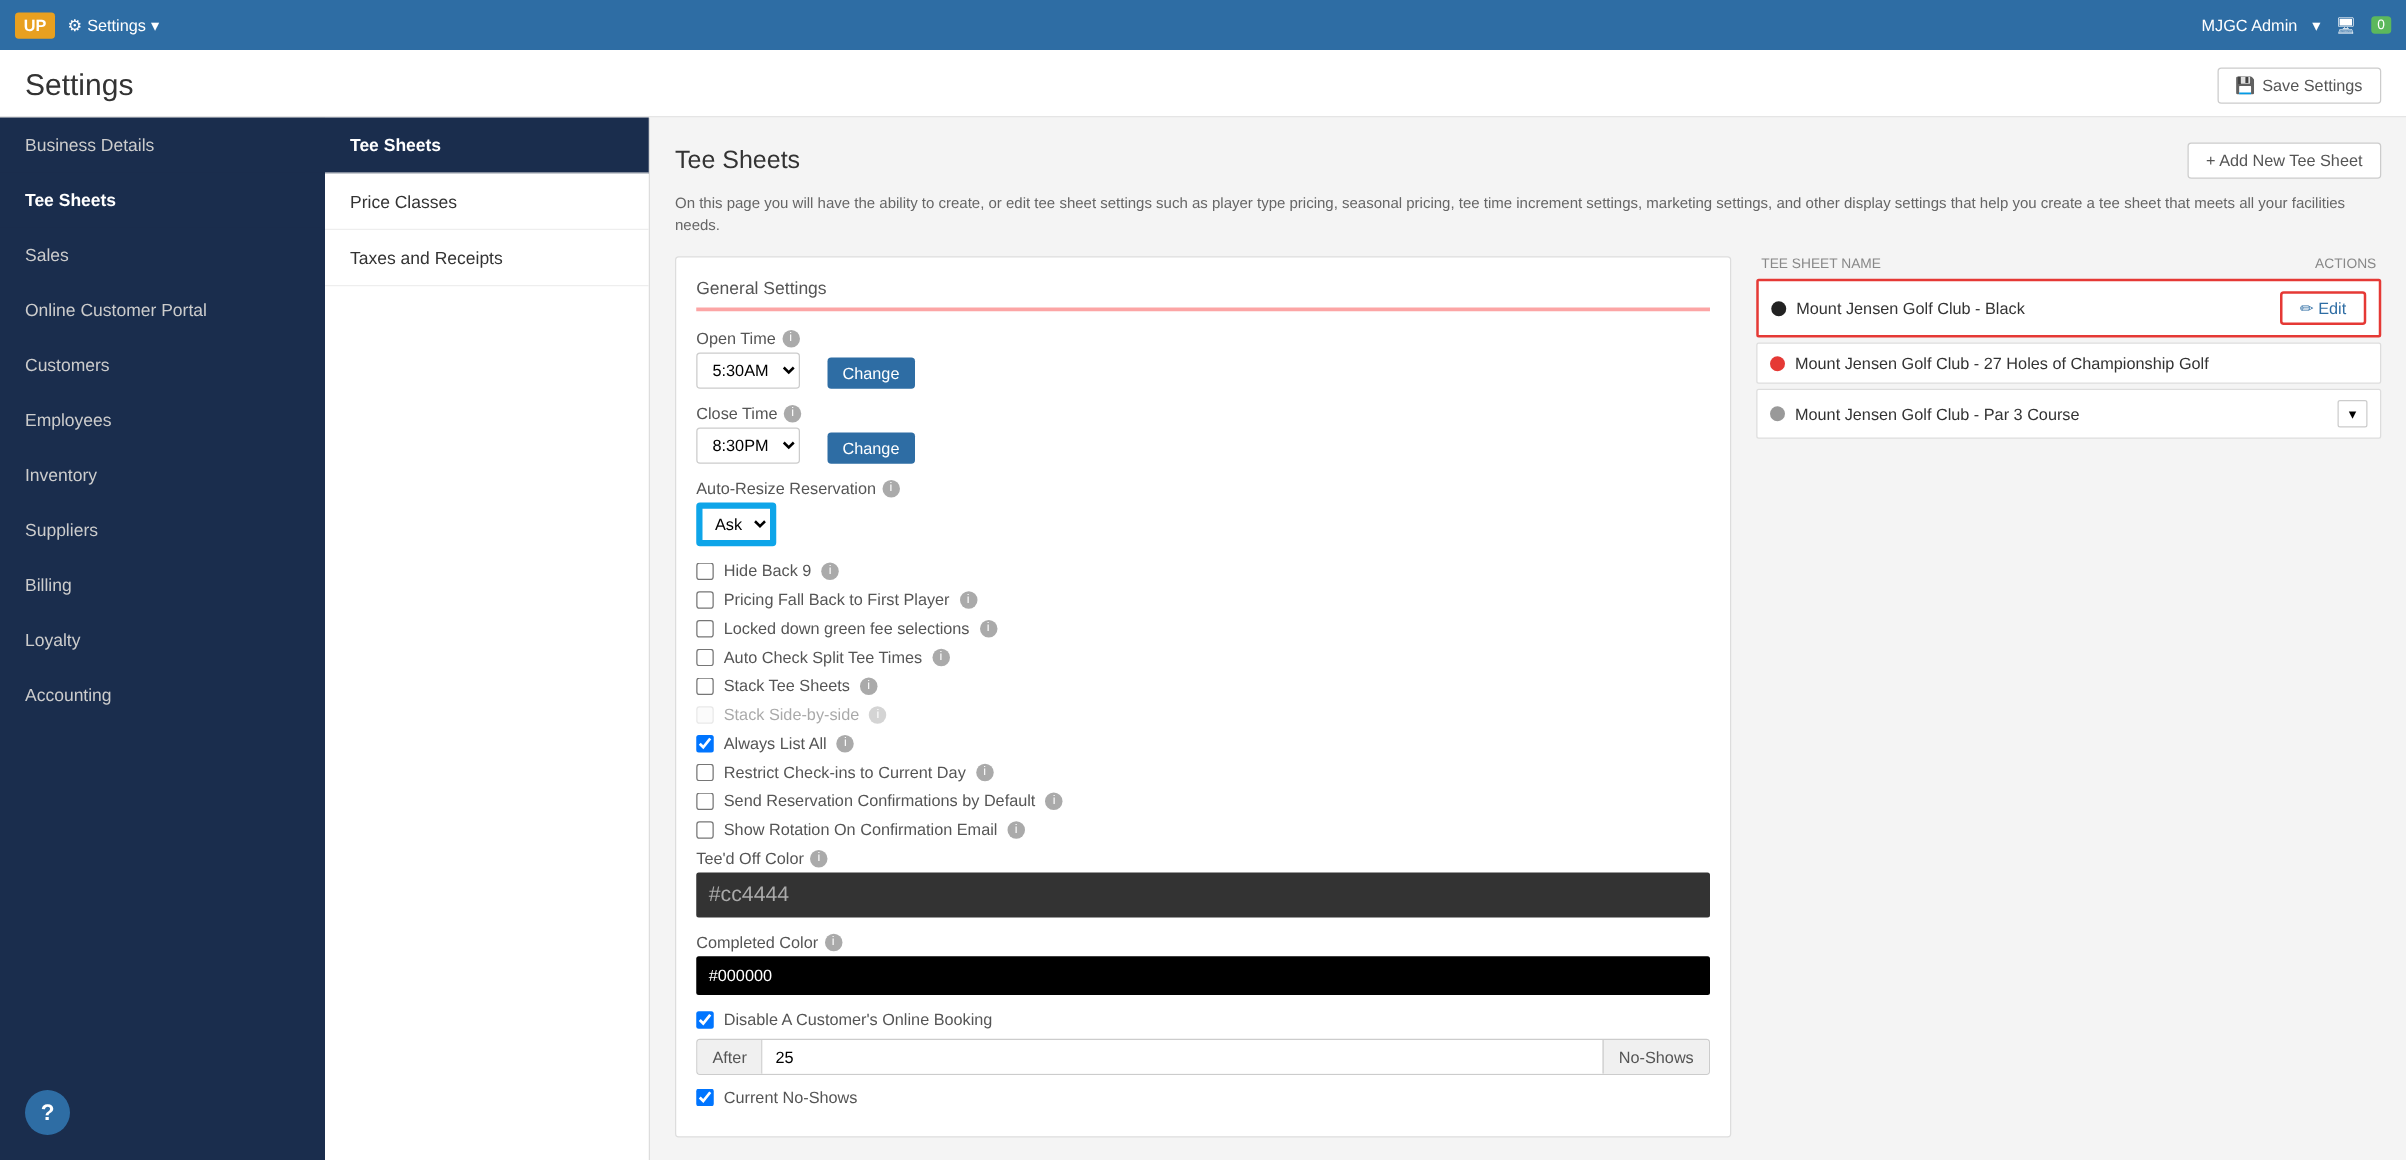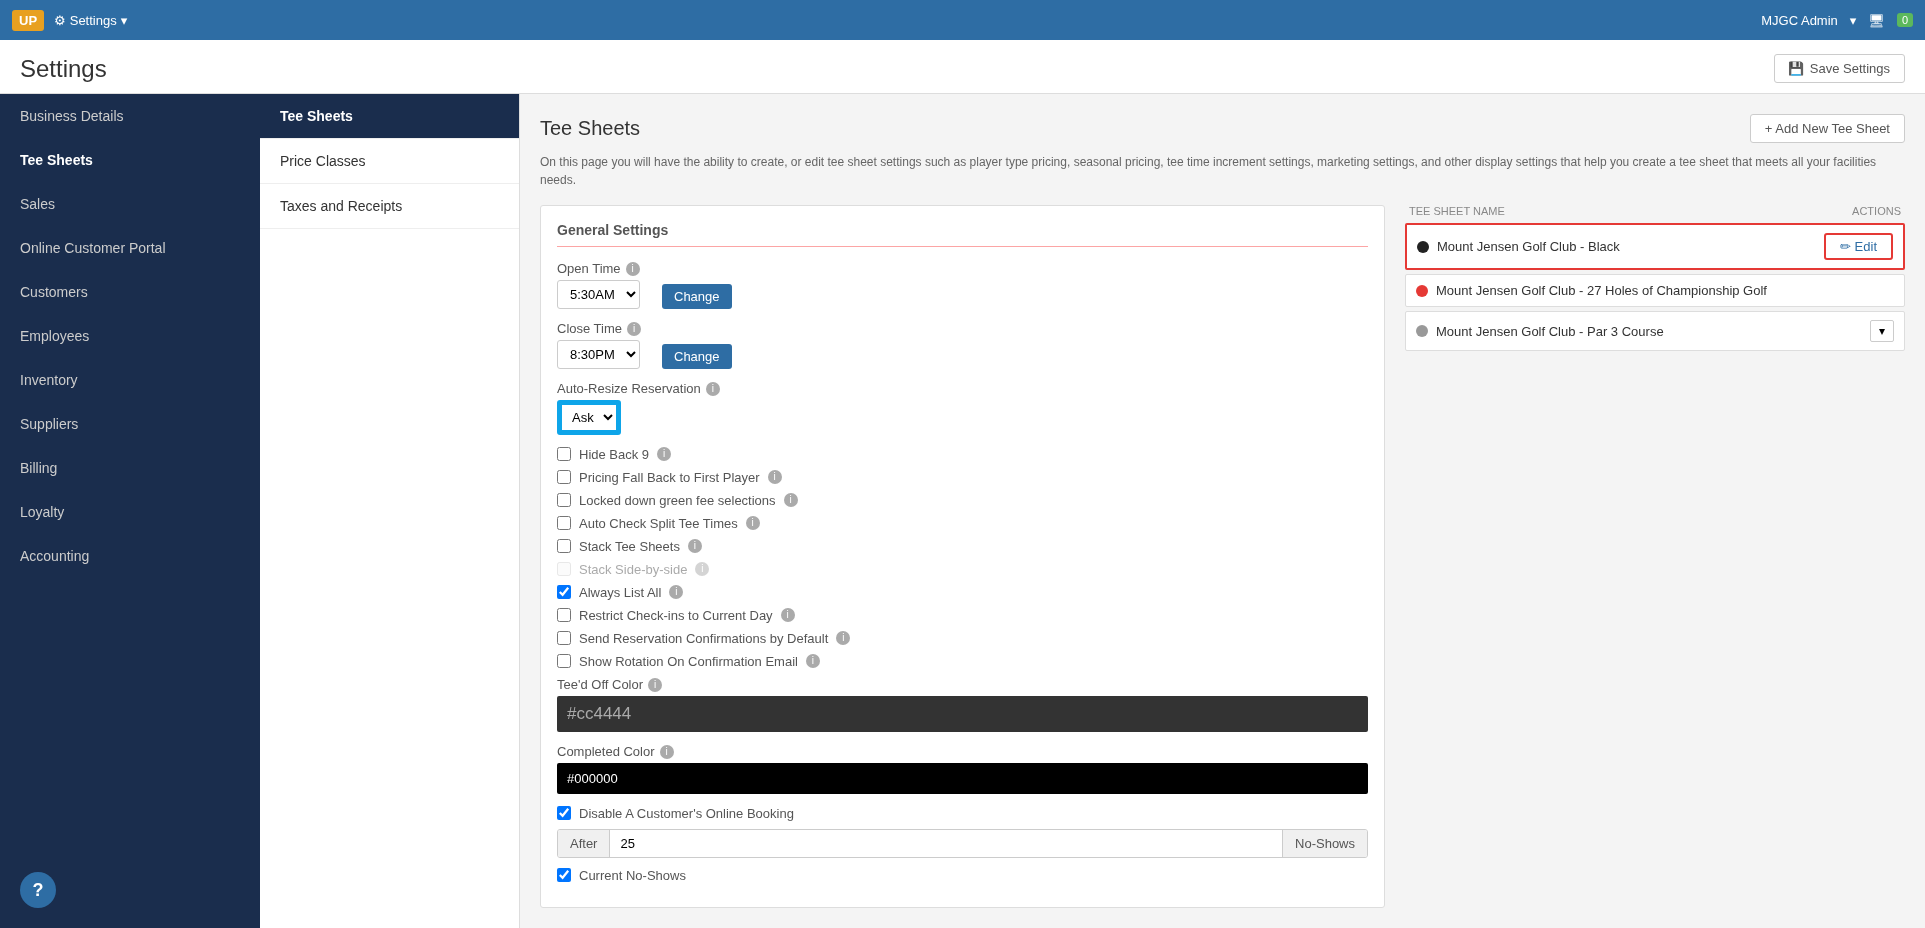--- a/index.html
+++ b/index.html
@@ -136,25 +136,25 @@
     .tee-layout { display: flex; gap: 20px; }
     .general-settings-panel {
       flex: 1;
       background: #fff;
       border: 1px solid #ddd;
       border-radius: 3px;
       padding: 16px;
     }
     .general-settings-title {
       font-size: 14px;
-      font-weight: bold;
+      font-weight: normal;
       color: #555;
       margin-bottom: 14px;
       padding-bottom: 8px;
-      border-bottom: 1px solid #fca5a5;
+      border-bottom: 3px solid #fca5a5;
     }
 
     
     .tee-sheet-list-panel {
       width: 500px;
       flex-shrink: 0;
     }
     .tee-sheet-list-header {
       display: flex;
       justify-content: space-between;
@@ -246,21 +246,21 @@
       padding: 4px 6px;
       border: 5px solid #0ea5e9;
       border-radius: 3px;
       font-size: 13px;
       background: #fff;
     }
 
     
     .checkbox-row {
       display: flex;
-      align-items: flex-start;
+      align-items: flex-end;
       gap: 8px;
       margin-bottom: 8px;
       font-size: 13px;
       color: #555;
     }
     .checkbox-row input[type="checkbox"] { width: 14px; height: 14px; }
 
     
     .color-input {
       width: 100%;

